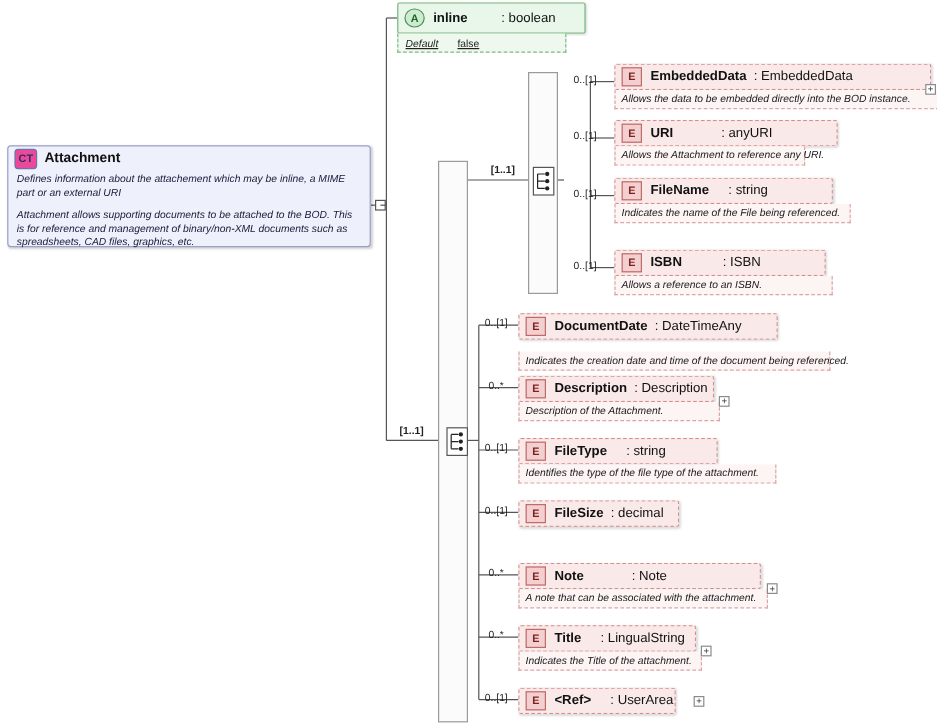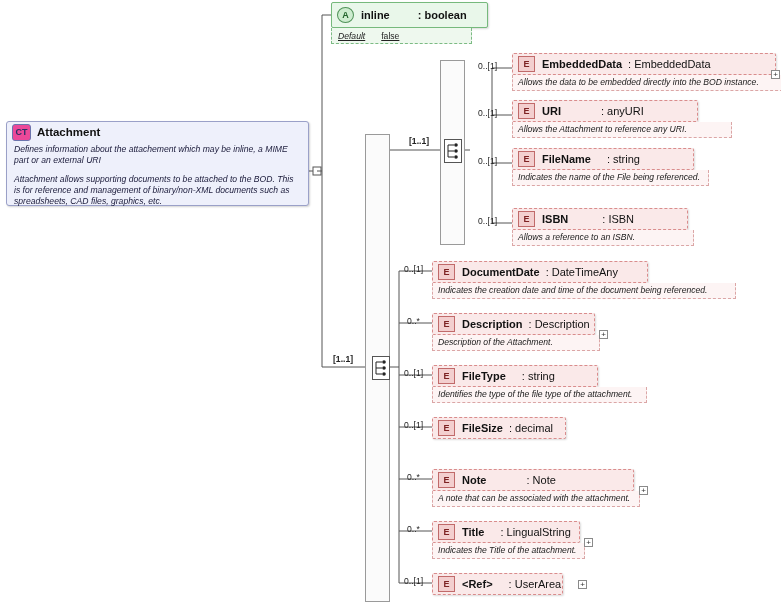--- a/index.html
+++ b/index.html
@@ -102,21 +102,21 @@
     justify-content: center;
     margin-right: 7px;
   }
   .attr-name {
     font-size: 11px;
     font-weight: bold;
     color: #111;
   }
   .attr-type {
     font-size: 11px;
-    font-weight: bold;
+    font-weight: normal;
     color: #111;
     margin-left: 28px;
   }
   .attr-default {
     left: 331px; top: 28px;
     width: 141px; height: 16px;
     background: #eef8ee;
     border: 1px dashed #7cbb84;
     border-top: none;
     box-sizing: border-box;
@@ -334,21 +334,21 @@
   </div>
   <div class="abs plus" style="left:771px; top:70px;">+</div>
 
   <div class="abs occ" style="left:478px; top:108px;">0..[1]</div>
   <div class="abs el" style="left:512px; top:100px; width:192px; height:38px;">
     <div class="el-head dashed" style="width:186px;">
       <span class="el-badge">E</span>
       <span class="el-name">URI</span>
       <span class="el-type" style="margin-left:40px;">: anyURI</span>
     </div>
-    <div class="el-doc" style="top:22px; width:220px; height:16px;">Allows the Attachment to reference any URI.</div>
+    <div class="el-doc" style="top:22px; width:159px; height:16px;">Allows the Attachment to reference any URI.</div>
   </div>
 
   <div class="abs occ" style="left:478px; top:156px;">0..[1]</div>
   <div class="abs el" style="left:512px; top:148px; width:197px; height:38px;">
     <div class="el-head dashed" style="width:182px;">
       <span class="el-badge">E</span>
       <span class="el-name">FileName</span>
       <span class="el-type" style="margin-left:16px;">: string</span>
     </div>
     <div class="el-doc" style="top:22px; width:197px; height:16px;">Indicates the name of the File being referenced.</div>
@@ -364,21 +364,21 @@
     <div class="el-doc" style="top:22px; width:182px; height:16px;">Allows a reference to an ISBN.</div>
   </div>
 
   <div class="abs occ" style="left:404px; top:264px;">0..[1]</div>
   <div class="abs el" style="left:432px; top:261px; width:290px; height:38px;">
     <div class="el-head dashed" style="width:216px;">
       <span class="el-badge">E</span>
       <span class="el-name">DocumentDate</span>
       <span class="el-type" style="margin-left:6px;">: DateTimeAny</span>
     </div>
-    <div class="el-doc" style="top:22px; width:304px; height:16px;">Indicates the creation date and time of the document being referenced.</div>
+    <div class="el-doc" style="top:32px; width:260px; height:16px;">Indicates the creation date and time of the document being referenced.</div>
   </div>
 
   <div class="abs occ" style="left:407px; top:316px;">0..*</div>
   <div class="abs el" style="left:432px; top:313px; width:168px; height:38px;">
     <div class="el-head dashed" style="width:163px;">
       <span class="el-badge">E</span>
       <span class="el-name">Description</span>
       <span class="el-type" style="margin-left:6px;">: Description</span>
     </div>
     <div class="el-doc" style="top:22px; width:168px; height:16px;">Description of the Attachment.</div>

